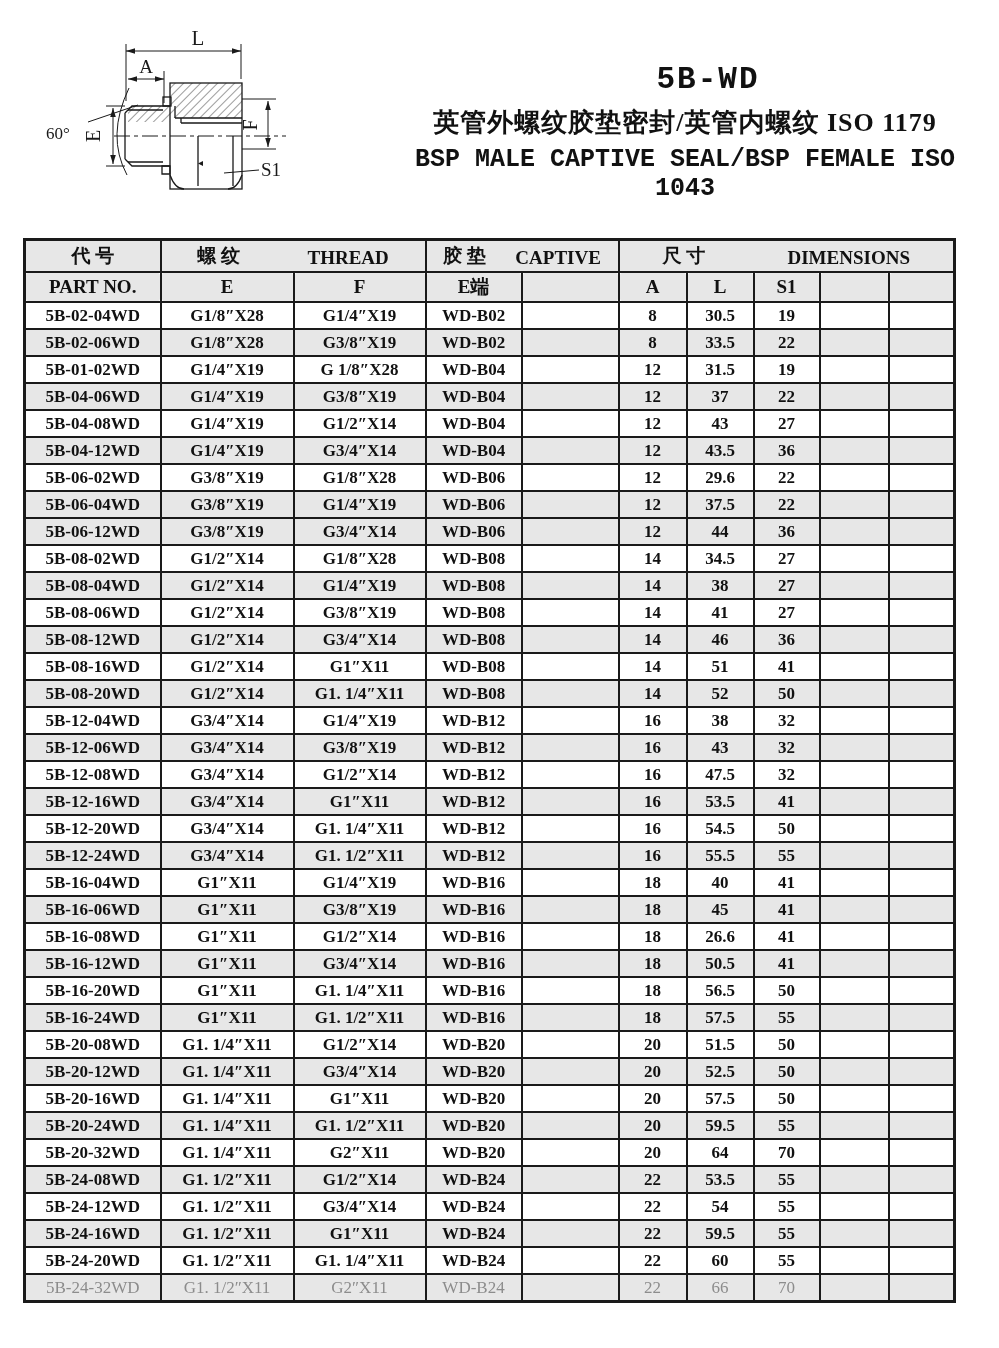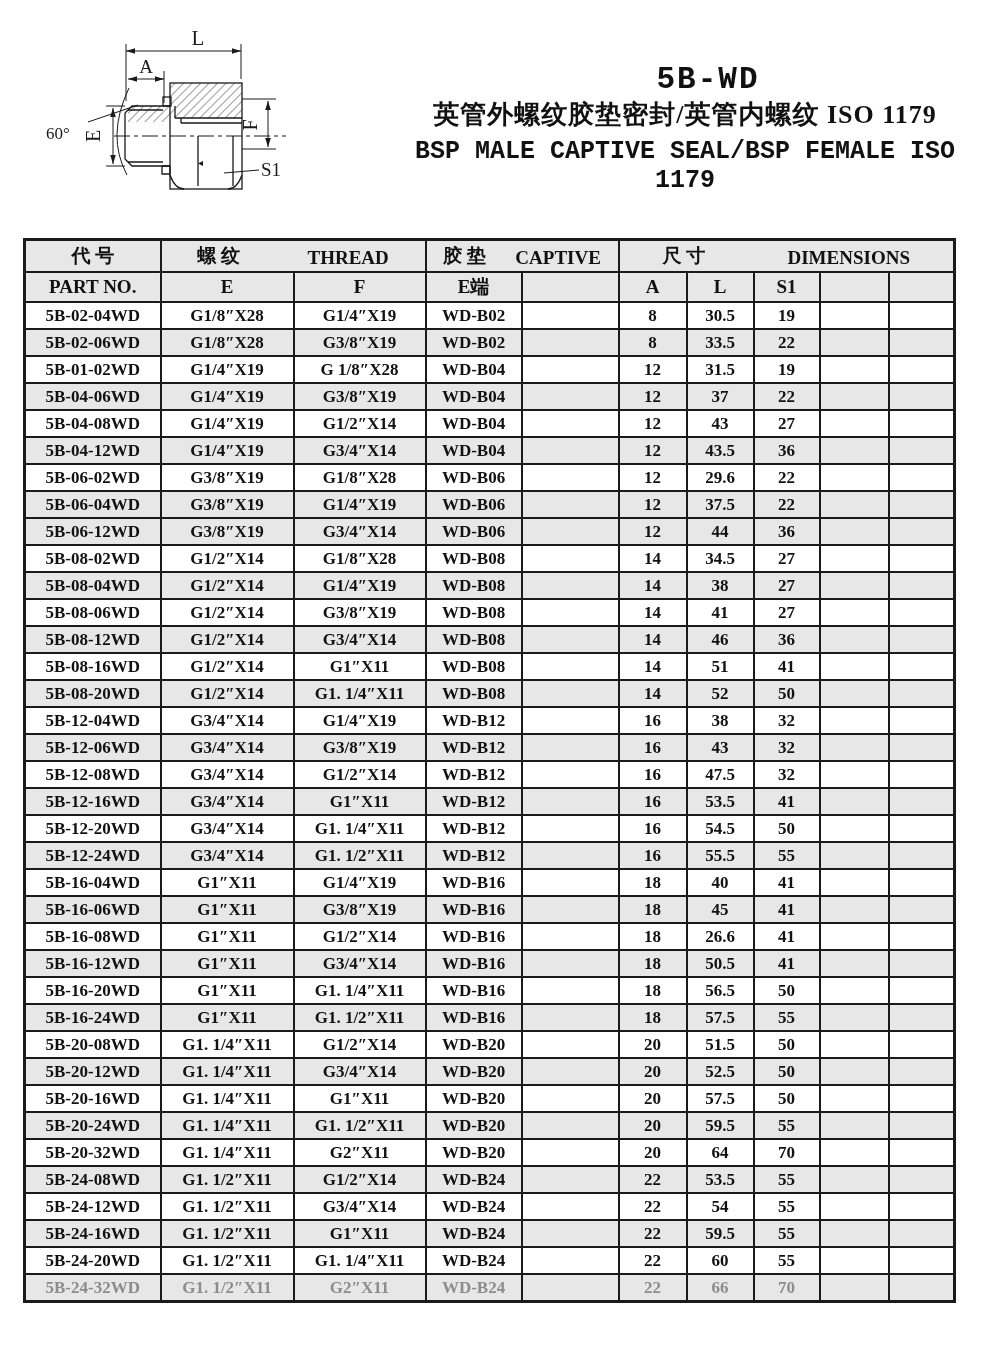--- a/index.html
+++ b/index.html
@@ -8,21 +8,21 @@
     font-family:"Liberation Serif","DejaVu Serif",serif;color:#111;
     -webkit-font-smoothing:antialiased;
   }
   
   .drawing{position:absolute;left:28px;top:26px;width:295px;height:200px;}
   .drawing svg{width:100%;height:100%;}
   .drawing text{font-family:"Liberation Serif",serif;fill:#1a1a1a;}
 
   
   .titleblock{position:absolute;left:410px;top:62px;width:550px;text-align:center;}
-  .model{font-size:31px;font-weight:700;letter-spacing:2px;margin:0 0 0 46px;
+  .model{font-size:31px;font-weight:700;letter-spacing:2px;margin:0 0 8px 46px;
          font-family:"Liberation Mono","DejaVu Sans Mono",monospace;}
   .sub-cn{font-size:26px;font-weight:700;letter-spacing:1px;}
   .sub-en{font-size:25px;font-weight:700;margin-top:5px;letter-spacing:0px;
           font-family:"Liberation Mono","DejaVu Sans Mono",monospace;}
 
   
   .spec-table{
     position:absolute;left:23px;top:238px;width:930px;
     border-collapse:collapse;table-layout:fixed;
     border:3px solid var(--border,#1a1a1a);
@@ -33,21 +33,21 @@
     border:2px solid var(--border,#1a1a1a);
     text-align:center;vertical-align:middle;
     padding:0 2px;overflow:hidden;white-space:nowrap;
   }
   .spec-table thead th{background:var(--rowalt,#e7e7e7);font-weight:700;}
   .hdr-cn-en{display:flex;justify-content:space-around;align-items:flex-end;}
   .hdr-row1 th{height:30px;font-size:19px;}
   .hdr-row2 th{height:28px;font-size:19px;border-radius:6px;}
   .spec-table tbody td{height:25px;font-size:17px;font-weight:700;letter-spacing:0px;}
   .spec-table tbody tr.alt td{background:var(--rowalt,#e7e7e7);}
-  .spec-table tbody tr.faded td{color:var(--faded,#8c8c8c);font-weight:700;}
+  .spec-table tbody tr.faded td{color:var(--faded,#8c8c8c);font-weight:400;}
 </style>
 </head>
 <body>
 
 <div class="drawing">
   <svg viewBox="0 0 295 200">
     <defs>
       <pattern id="hatch" width="6" height="6" patternUnits="userSpaceOnUse" patternTransform="rotate(45)">
         <line x1="0" y1="0" x2="0" y2="6" stroke="#3a3a3a" stroke-width="1"></line>
       </pattern>
@@ -103,21 +103,21 @@
     <text x="18" y="113" font-size="17">60°</text>
 
     <path d="M196,147 L231,144" stroke="#1a1a1a" stroke-width="1" fill="none"></path>
     <text x="233" y="150" font-size="19">S1</text>
   </svg>
 </div>
 
 <div class="titleblock">
   <div class="model">5B-WD</div>
   <div class="sub-cn">英管外螺纹胶垫密封/英管内螺纹 ISO 1179</div>
-  <div class="sub-en">BSP MALE CAPTIVE SEAL/BSP FEMALE ISO 1179</div>
+  <div class="sub-en">BSP MALE CAPTIVE SEAL/BSP FEMALE ISO 1043</div>
 </div>
 
 <table class="spec-table">
   <colgroup>
     <col style="width:136px">
       <col style="width:133px">
       <col style="width:132px">
     <col style="width:96px">
       <col style="width:97px">
       <col style="width:68px">

